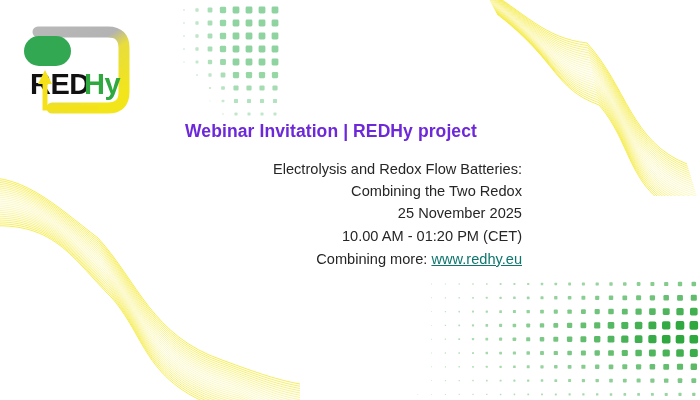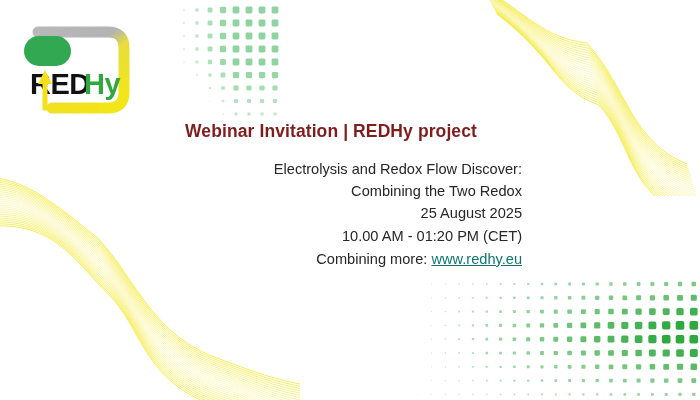--- a/index.html
+++ b/index.html
@@ -58,21 +58,21 @@
 
   
   #text-block {
     position: absolute;
     left: 140px;
     top: 120px;
     width: 382px;
     text-align: right;
   }
   #headline {
-    color: #7f1d1d;
+    color: #6d28d9;
     font-size: 17.5px;
     font-weight: bold;
     letter-spacing: 0.1px;
     line-height: 1.35;
     margin: 0 0 14px 0;
     text-align: center;
   }
   .body-line {
     color: #262626;
     font-size: 14.6px;
@@ -436,23 +436,23 @@
         <path d="M 84 90 L 33 90 L 33 64" fill="none" stroke="#f5e11a" stroke-width="5" stroke-linecap="square" stroke-linejoin="miter"></path>
         <polygon points="33,52 26,66 40,66" fill="#f5e11a"></polygon>
       </g>
     </svg>
   </div>
 
   <div id="text-block">
 
     <h1 id="headline">Webinar Invitation | REDHy project</h1>
 
-    <p class="body-line">Electrolysis and Redox Flow Discover:</p>
+    <p class="body-line">Electrolysis and Redox Flow Batteries:</p>
     <p class="body-line">Combining the Two Redox</p>
-    <p class="body-line">25 August 2025</p>
+    <p class="body-line">25 November 2025</p>
     <p class="body-line">10.00 AM - 01:20 PM (CET)</p>
 
     <p class="body-line" id="link-line">
       <span>Combining more: </span><a id="site-link" href="#">www.redhy.eu</a>
     </p>
   </div>
 
 </div>
 
 </body></html>

